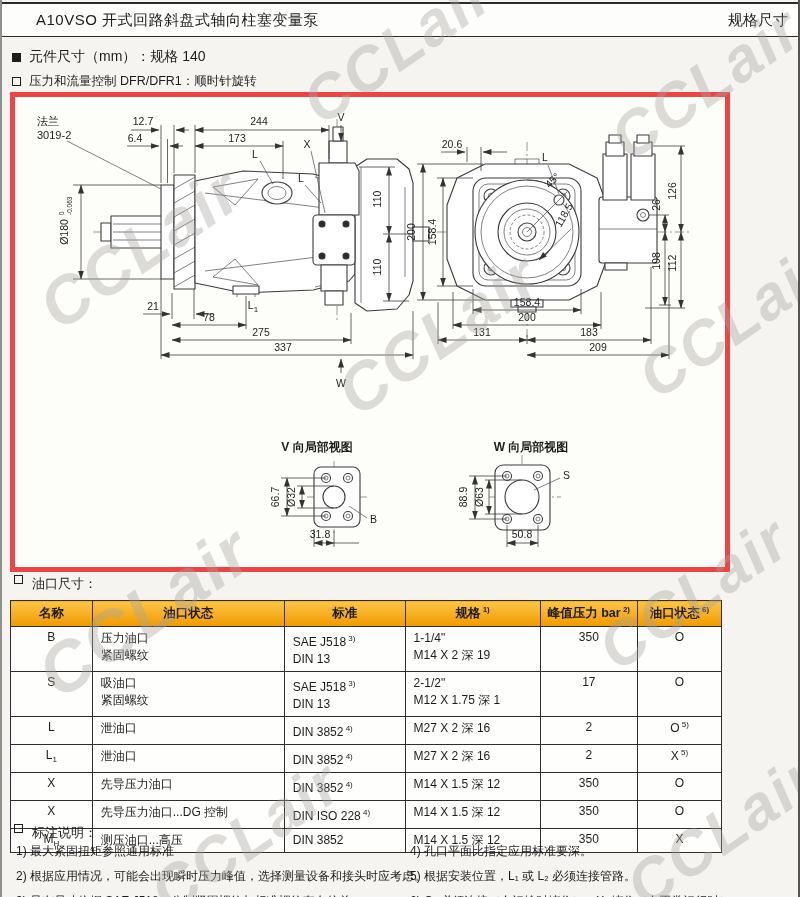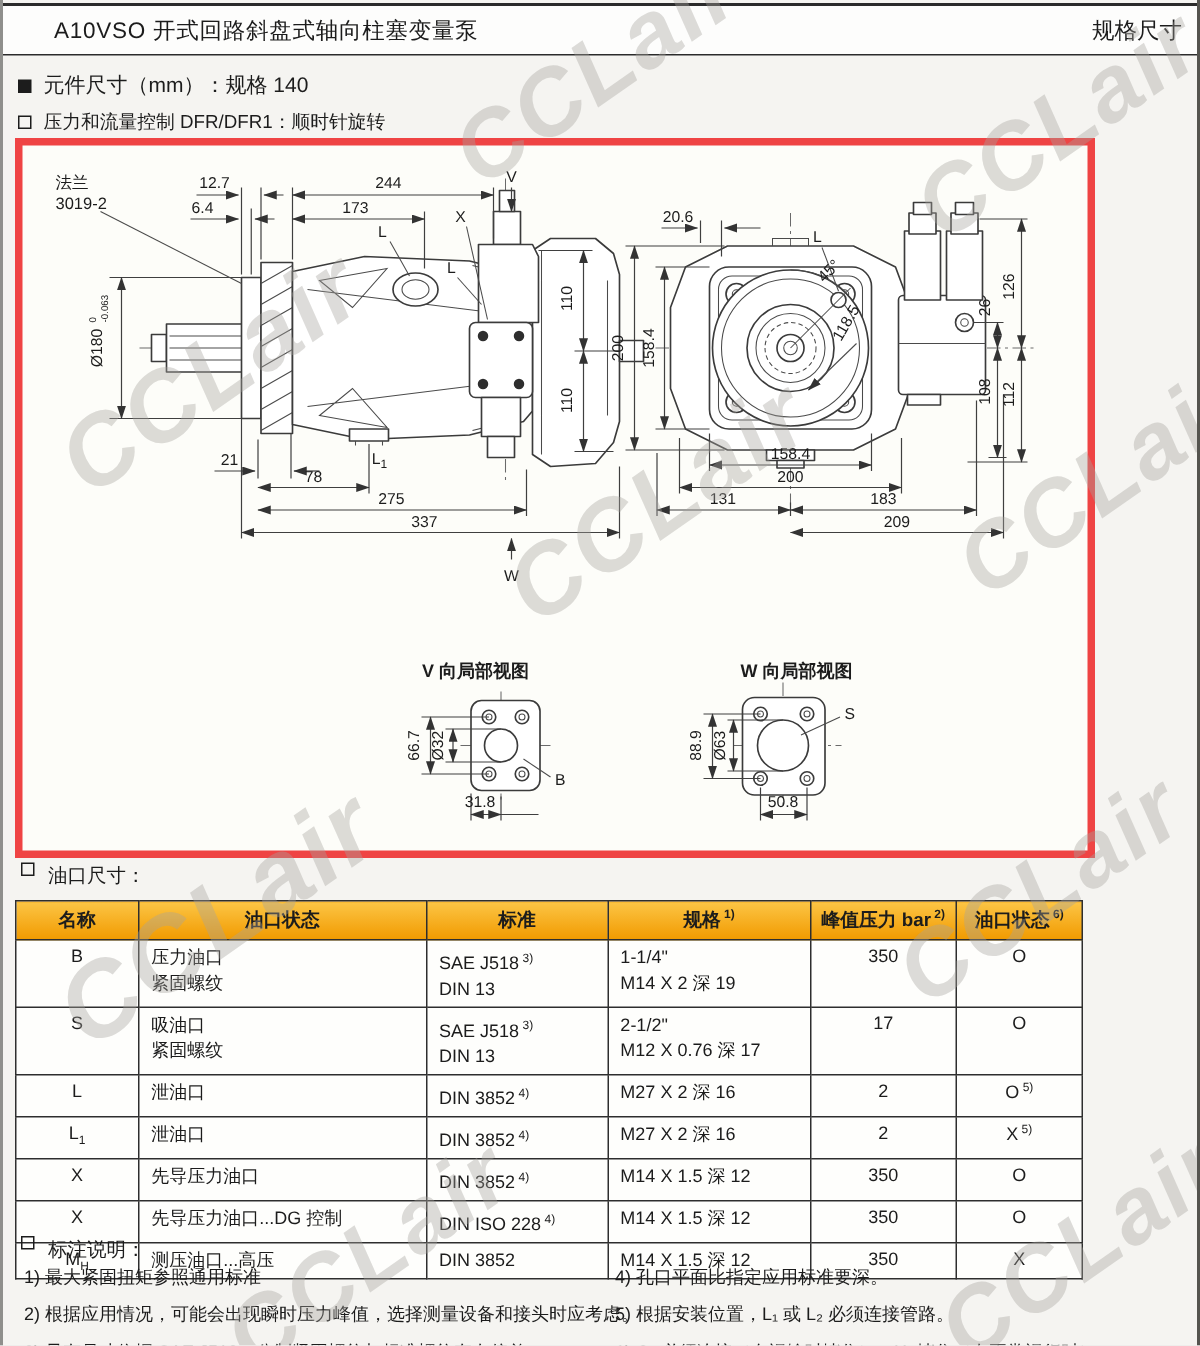--- a/index.html
+++ b/index.html
@@ -361,21 +361,21 @@
           <td>
             <div class="cline">吸油口</div>
             <div class="cline">紧固螺纹</div>
           </td>
           <td>
             <div class="cline"><span>SAE J518</span><sup> 3)</sup></div>
             <div class="cline"><span>DIN 13</span></div>
           </td>
           <td>
             <div class="cline">2-1/2"</div>
-            <div class="cline">M12 X 0.76  深 17</div>
+            <div class="cline">M12 X 1.75  深 1</div>
           </td>
           <td class="c-center"><span>17</span></td>
           <td class="c-center"><span>O</span></td>
         </tr>
         <tr>
           <td class="c-center"><span>L</span></td>
           <td>
             <div class="cline">泄油口</div>
           </td>
           <td>

